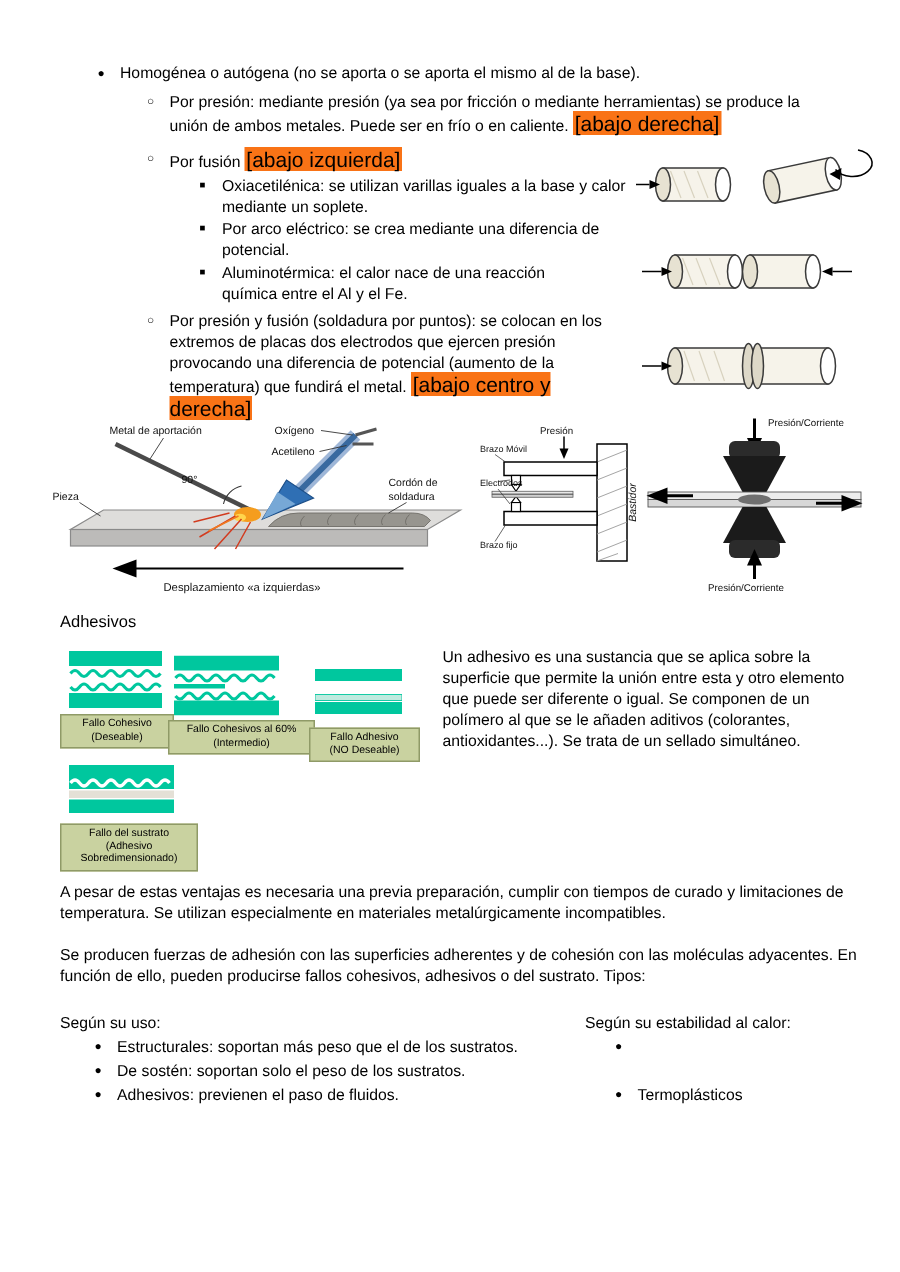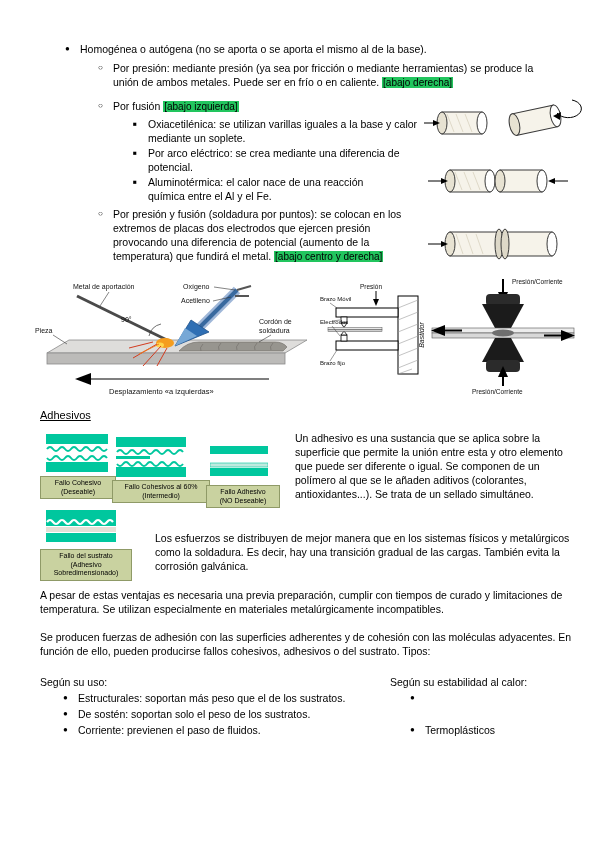--- a/index.html
+++ b/index.html
@@ -6,22 +6,22 @@
   body{width:600px;height:848px;background:#fff;font-family:"Liberation Sans",sans-serif;color:#000}
   #page{position:relative;width:600px;height:848px;overflow:hidden;background:#fff}
   .abs{position:absolute}
   .t{font-size:10.5px;line-height:14px}
   .row{display:flex;align-items:flex-start}
   .mk{flex:0 0 15px;line-height:14px;text-align:left}
   .mk1{font-size:8px}
   .mk2{font-size:8px}
   .mk3{font-size:6.5px}
   .txt{flex:1 1 auto}
-  .hl{background:#22c55e;font-size:10px;padding:0 1px}
-  .head{font-size:11px;text-decoration:underline}
+  .hl{background:#f97316;font-size:14px;padding:0 1px}
+  .head{font-size:11px;}
   .flabel{position:absolute;background:#c9d2a0;border:1px solid #8f9a67;font-size:7px;line-height:8.5px;text-align:center;padding:2px 2px;color:#000}
   svg text{fill:#111}
 </style>
 </head>
 <body>
 
 <div id="page">
 
   <div class="row t abs" style="left:65px;top:42px;width:510px">
     <span class="mk mk1">●</span>
@@ -252,37 +252,36 @@
     <rect x="0" y="17" width="70" height="5" fill="#e4e0d6"></rect>
     <rect x="0" y="23" width="70" height="9" fill="#00c79e"></rect>
   </svg>
   <div class="flabel" style="left:40px;top:549px;width:86px">
     <div>Fallo del sustrato</div>
     <div>(Adhesivo</div>
     <div>Sobredimensionado)</div>
   </div>
 
   <div class="abs t" style="left:295px;top:431px;width:268px">Un adhesivo es una sustancia que se aplica sobre la superficie que permite la unión entre esta y otro elemento que puede ser diferente o igual. Se componen de un polímero al que se le añaden aditivos (colorantes, antioxidantes...). Se trata de un sellado simultáneo.</div>
-  <div class="abs t" style="left:155px;top:531px;width:415px">Los esfuerzos se distribuyen de mejor manera que en los sistemas físicos y metalúrgicos como la soldadura. Es decir, hay una transición gradual de las cargas. También evita la corrosión galvánica.</div>
   <div class="abs t" style="left:40px;top:588px;width:532px">A pesar de estas ventajas es necesaria una previa preparación, cumplir con tiempos de curado y limitaciones de temperatura. Se utilizan especialmente en materiales metalúrgicamente incompatibles.</div>
   <div class="abs t" style="left:40px;top:630px;width:537px">Se producen fuerzas de adhesión con las superficies adherentes y de cohesión con las moléculas adyacentes. En función de ello, pueden producirse fallos cohesivos, adhesivos o del sustrato. Tipos:</div>
 
   <div class="abs t" style="left:40px;top:675px">Según su uso:</div>
 
   <div class="row t abs" style="left:63px;top:691px;width:330px">
     <span class="mk mk1">●</span>
     <span class="txt">Estructurales: soportan más peso que el de los sustratos.</span>
   </div>
   <div class="row t abs" style="left:63px;top:707px;width:330px">
     <span class="mk mk1">●</span>
     <span class="txt">De sostén: soportan solo el peso de los sustratos.</span>
   </div>
   <div class="row t abs" style="left:63px;top:723px;width:330px">
     <span class="mk mk1">●</span>
-    <span class="txt">Corriente: previenen el paso de fluidos.</span>
+    <span class="txt">Adhesivos: previenen el paso de fluidos.</span>
   </div>
 
   <div class="abs t" style="left:390px;top:675px">Según su estabilidad al calor:</div>
 
   <div class="row t abs" style="left:410px;top:691px;width:120px">
     <span class="mk mk1">●</span>
   </div>
   <div class="row t abs" style="left:410px;top:723px;width:120px">
     <span class="mk mk1">●</span>
     <span class="txt">Termoplásticos</span>

